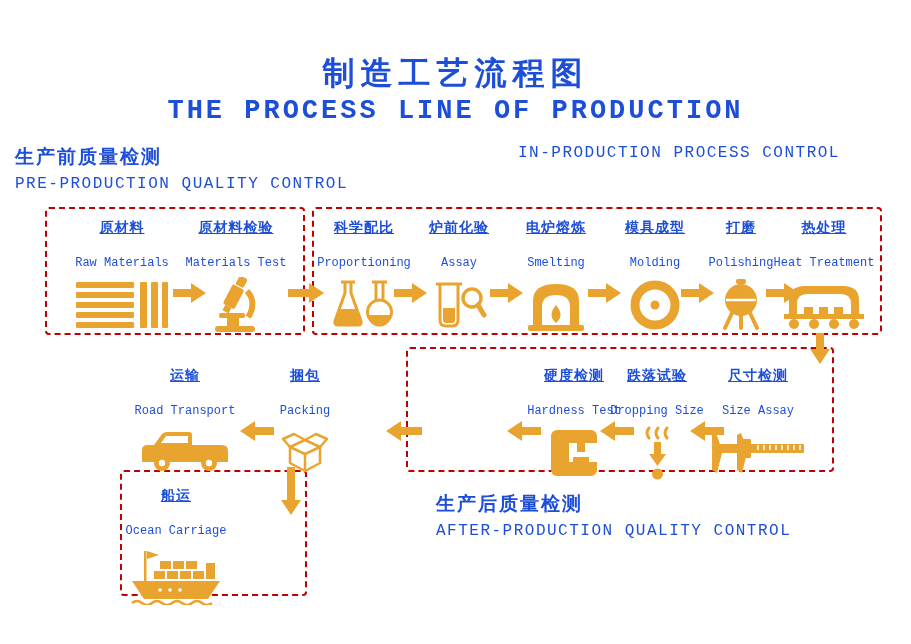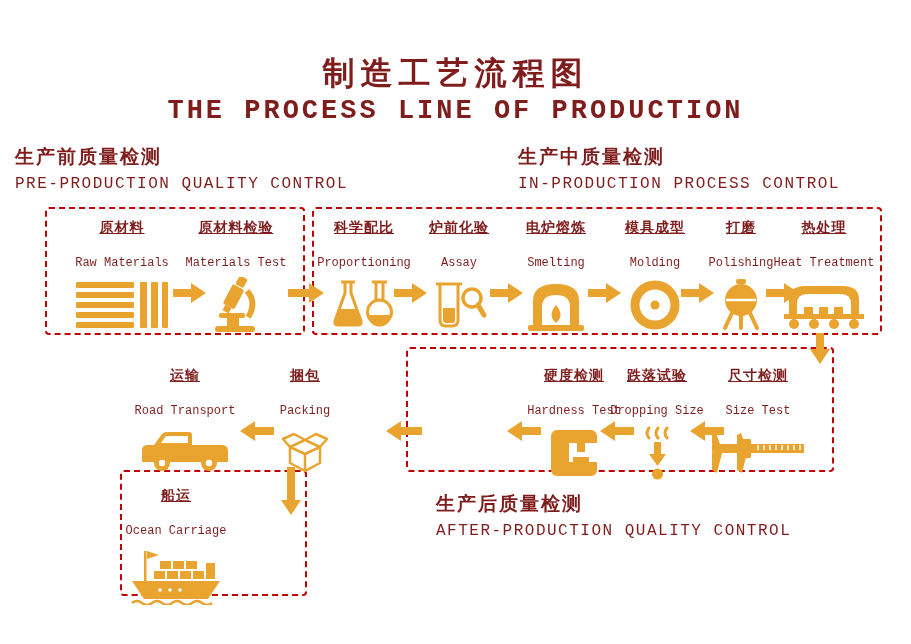--- a/index.html
+++ b/index.html
@@ -2,21 +2,21 @@
 <html><head>
 <meta charset="utf-8">
 <style>
   :root{
     --gold:#E8A42E;
     --red:#C00000;
   }
   html,body{margin:0;padding:0;background:#fff;}
   .canvas{
     position:relative;width:911px;height:644px;background:#fff;
-    font-family:"Liberation Sans","DejaVu Sans",sans-serif;color:#7f1d1d;overflow:hidden;
+    font-family:"Liberation Sans","DejaVu Sans",sans-serif;color:#1d4ed8;overflow:hidden;
   }
   .zh{font-family:"Liberation Serif","DejaVu Serif",serif;}
   .mono{font-family:"Liberation Mono","DejaVu Sans Mono",monospace;}
 
   .title-zh{position:absolute;top:52px;left:0;width:100%;text-align:center;
     font-size:32px;font-weight:bold;letter-spacing:6px;}
   .title-en{position:absolute;top:96px;left:0;width:100%;text-align:center;
     font-size:27px;font-weight:600;letter-spacing:3px;}
 
   .sec-header{position:absolute;text-align:left;}
@@ -46,21 +46,20 @@
 <div class="canvas">
 
   <div class="title-zh zh">制造工艺流程图</div>
   <div class="title-en mono">THE PROCESS LINE OF PRODUCTION</div>
 
   <div class="sec-header" style="left:15px;top:144px;width:370px;">
     <div class="sec-zh zh">生产前质量检测</div>
     <div class="sec-en mono">PRE-PRODUCTION QUALITY CONTROL</div>
   </div>
   <div class="sec-header" style="left:518px;top:144px;width:374px;">
-    <div class="sec-zh zh">生产中质量检测</div>
     <div class="sec-en mono">IN-PRODUCTION PROCESS CONTROL</div>
   </div>
   <div class="sec-header" style="left:436px;top:491px;width:400px;">
     <div class="sec-zh zh">生产后质量检测</div>
     <div class="sec-en mono">AFTER-PRODUCTION QUALITY CONTROL</div>
   </div>
 
   <div class="dashed-box" style="left:45px;top:207px;width:256px;height:124px;"></div>
   <div class="dashed-box" style="left:312px;top:207px;width:566px;height:124px;"></div>
   <div class="dashed-box" style="left:406px;top:347px;width:424px;height:121px;"></div>
@@ -190,21 +189,21 @@
         <circle cx="12" cy="45" r="5"></circle>
           <circle cx="32" cy="45" r="5"></circle>
         <circle cx="52" cy="45" r="5"></circle>
           <circle cx="72" cy="45" r="5"></circle>
       </svg>
     </div>
   </div>
 
   <div class="step" style="left:699px;top:367px;width:118px;">
     <div class="zh-l zh">尺寸检测</div>
-    <div class="en-l mono">Size Test</div>
+    <div class="en-l mono">Size Assay</div>
     <div class="icon">
       <svg width="92" height="42" viewBox="0 0 92 42">
         <rect x="0" y="12" width="92" height="9" rx="1"></rect>
         <polygon points="0,21 10,21 5,41 0,38"></polygon>
         <polygon points="0,12 8,12 4,1 0,3"></polygon>
         <rect x="25" y="7" width="14" height="19" rx="1"></rect>
         <polygon points="25,21 35,21 30,41 25,38"></polygon>
         <polygon points="25,12 33,12 29,1 25,3"></polygon>
         <g stroke="#fff" stroke-width="1.5">
           <line x1="46" y1="13" x2="46" y2="18"></line>

